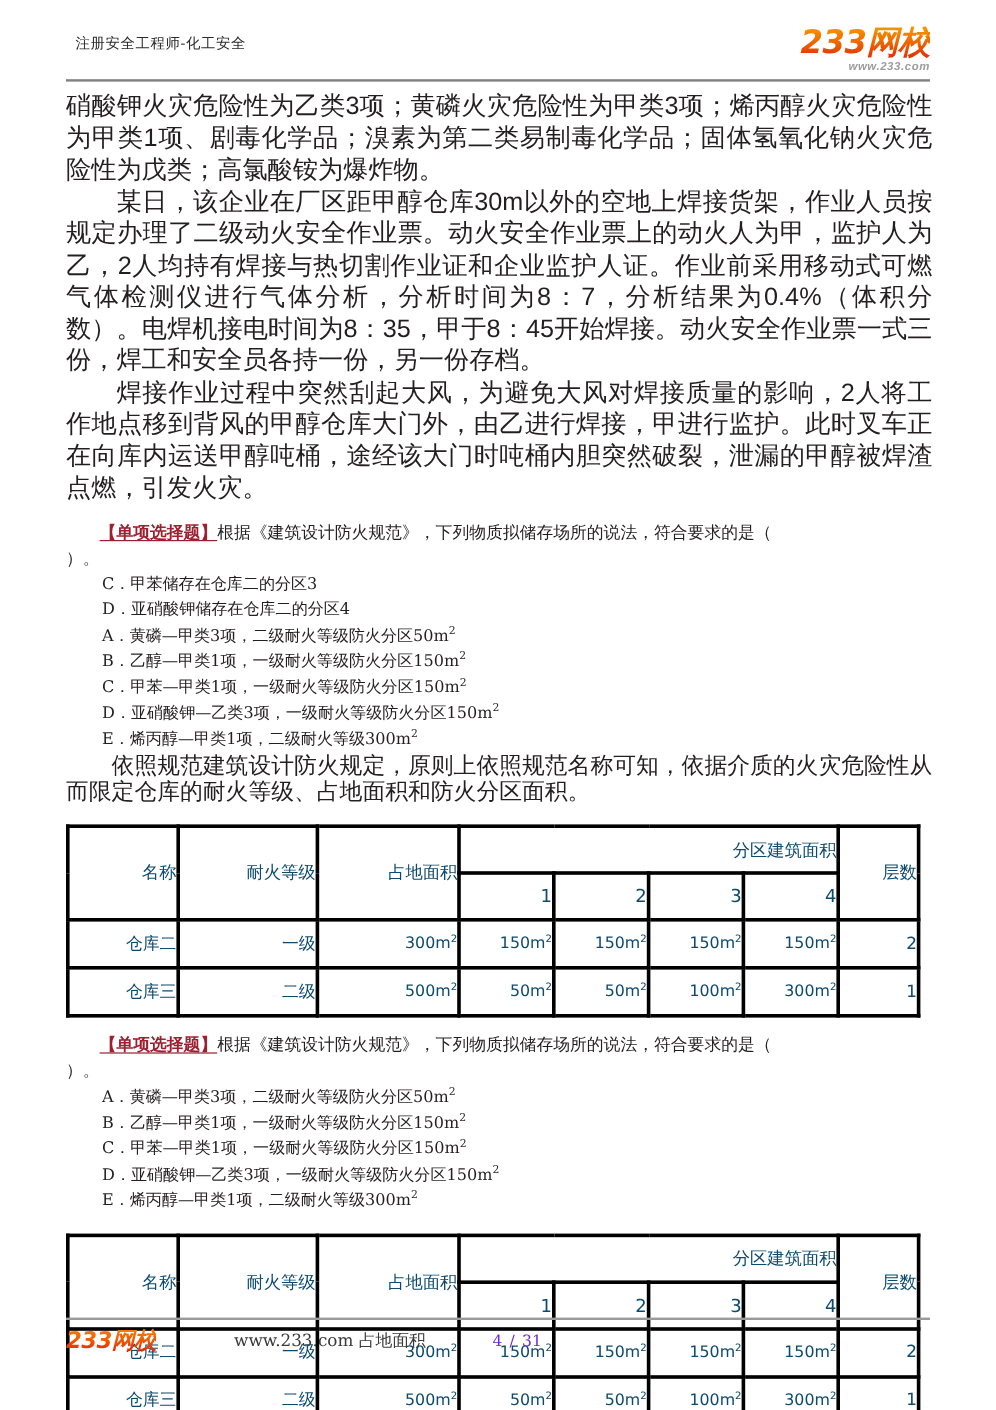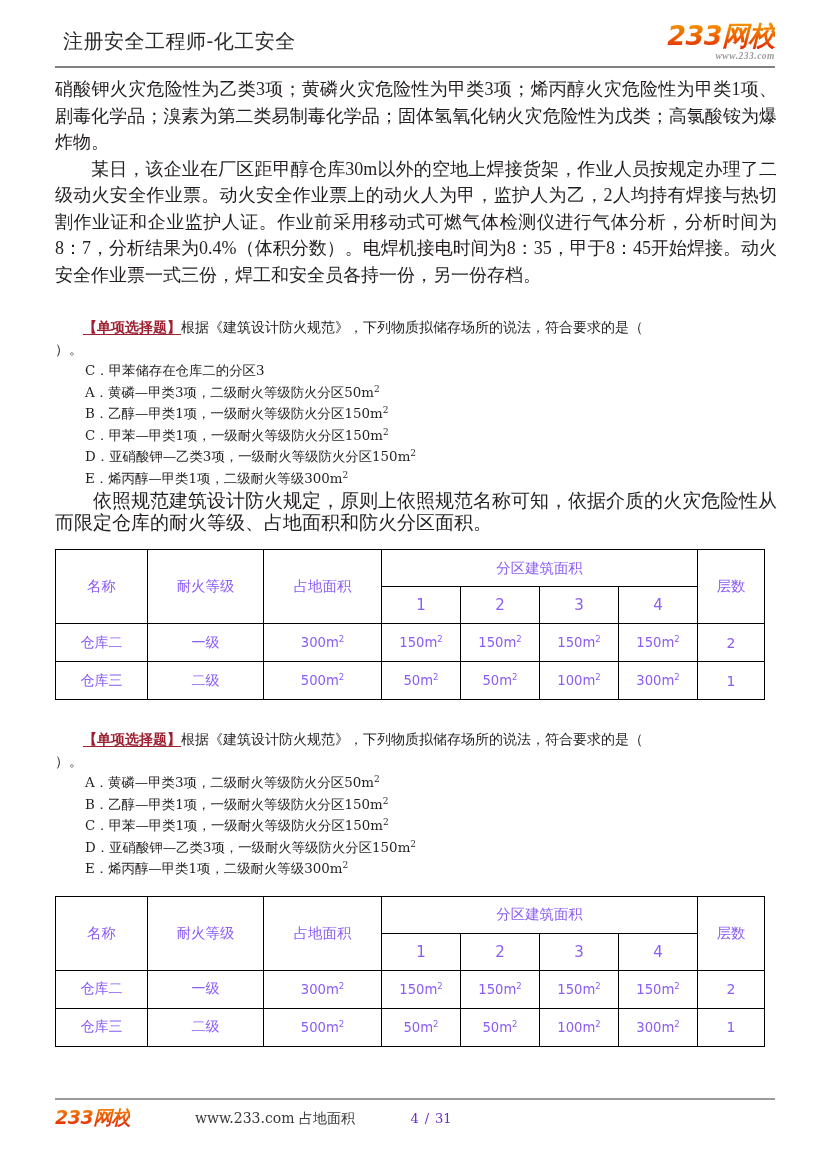--- a/index.html
+++ b/index.html
@@ -28,21 +28,21 @@
     position: absolute;
     left: 55px;
     top: 22px;
     width: 720px;
     height: 48px;
   }
   .header-title {
     position: absolute;
     left: 8px;
     top: 6px;
-    font-size: 20px;
+    font-size: 12px;
     font-family: "DejaVu Serif", "Liberation Serif", serif;
     color: #2b2b2b;
     letter-spacing: 0.5px;
     white-space: nowrap;
   }
   .header-rule {
     position: absolute;
     left: 0;
     top: 44px;
     width: 720px;
@@ -64,55 +64,55 @@
     line-height: 27px;
     letter-spacing: -0.5px;
     background: linear-gradient(180deg, #f59a00 0%, #ef6b00 45%, #e22b06 100%);
     -webkit-background-clip: text;
     background-clip: text;
     color: transparent;
     text-align: right;
     white-space: nowrap;
   }
   .logo-sub {
-    font-family: Liberation Serif, serif;
+    font-family: Liberation Sans, sans-serif;
     font-weight: bold;
     font-style: italic;
     font-size: 9.5px;
     line-height: 12px;
     color: #9c9c9c;
     text-align: right;
     letter-spacing: 0.5px;
     margin-top: 1px;
     white-space: nowrap;
   }
 
   
   .content {
     position: absolute;
     left: 55px;
     top: 76px;
     width: 722px;
   }
   .para {
-    font-size: 18px;
+    font-size: 21px;
     line-height: 26.5px;
     text-align: justify;
     text-justify: inter-ideograph;
     margin: 0;
     color: #231f20;
-    font-family: Liberation Serif, serif;
+    font-family: Liberation Sans, sans-serif;
   }
   .para.indent {
     text-indent: 2em;
   }
 
   
   .question-block {
-    margin-top: 28px;
+    margin-top: 12px;
   }
   .q-stem {
     font-size: 14px;
     line-height: 22px;
     text-indent: 2em;
     margin: 0;
     font-family: "DejaVu Serif", "Liberation Serif", serif;
     color: #231f20;
   }
   .q-tag {
@@ -152,24 +152,24 @@
     width: 705px;
   }
   table.areatbl {
     border-collapse: collapse;
     width: 705px;
     table-layout: fixed;
     font-family: "DejaVu Serif", "Liberation Serif", serif;
   }
   table.areatbl th,
   table.areatbl td {
-    border: 1px solid #000000;
-    text-align: center;
+    border: 3px solid #000000;
+    text-align: right;
     vertical-align: middle;
-    color: #8b5cf6;
+    color: #0c4a6e;
     padding: 0;
   }
   table.areatbl th {
     font-weight: normal;
     font-size: 14.4px;
     height: 36px;
   }
   table.areatbl td {
     font-size: 13.2px;
     height: 37px;
@@ -265,26 +265,28 @@
       <div class="logo-main">233网校</div>
       <div class="logo-sub">www.233.com</div>
     </div>
     <div class="header-rule"></div>
   </div>
 
   <div class="content">
 
     <p class="para">硝酸钾火灾危险性为乙类3项；黄磷火灾危险性为甲类3项；烯丙醇火灾危险性为甲类1项、剧毒化学品；溴素为第二类易制毒化学品；固体氢氧化钠火灾危险性为戊类；高氯酸铵为爆炸物。</p>
     <p class="para indent">某日，该企业在厂区距甲醇仓库30m以外的空地上焊接货架，作业人员按规定办理了二级动火安全作业票。动火安全作业票上的动火人为甲，监护人为乙，2人均持有焊接与热切割作业证和企业监护人证。作业前采用移动式可燃气体检测仪进行气体分析，分析时间为8：7，分析结果为0.4%（体积分数）。电焊机接电时间为8：35，甲于8：45开始焊接。动火安全作业票一式三份，焊工和安全员各持一份，另一份存档。</p>
+    <p class="para indent">焊接作业过程中突然刮起大风，为避免大风对焊接质量的影响，2人将工作地点移到背风的甲醇仓库大门外，由乙进行焊接，甲进行监护。此时叉车正在向库内运送甲醇吨桶，途经该大门时吨桶内胆突然破裂，泄漏的甲醇被焊渣点燃，引发火灾。</p>
 
     <div class="question-block">
       <p class="q-stem"><span class="q-tag">【单项选择题】</span><span>根据《建筑设计防火规范》，下列物质拟储存场所的说法，符合要求的是（</span></p>
       <p class="q-stem" style="text-indent:0">）。</p>
 
       <p class="opt">C．甲苯储存在仓库二的分区3</p>
+      <p class="opt">D．亚硝酸钾储存在仓库二的分区4</p>
 
       <p class="opt"><span>A．黄磷—甲类3项，二级耐火等级防火分区50m</span><span class="sup">2</span></p>
       <p class="opt"><span>B．乙醇—甲类1项，一级耐火等级防火分区150m</span><span class="sup">2</span></p>
       <p class="opt"><span>C．甲苯—甲类1项，一级耐火等级防火分区150m</span><span class="sup">2</span></p>
       <p class="opt"><span>D．亚硝酸钾—乙类3项，一级耐火等级防火分区150m</span><span class="sup">2</span></p>
       <p class="opt"><span>E．烯丙醇—甲类1项，二级耐火等级300m</span><span class="sup">2</span></p>
 
       <p class="note">依照规范建筑设计防火规定，原则上依照规范名称可知，依据介质的火灾危险性从而限定仓库的耐火等级、占地面积和防火分区面积。</p>
     </div>
 

